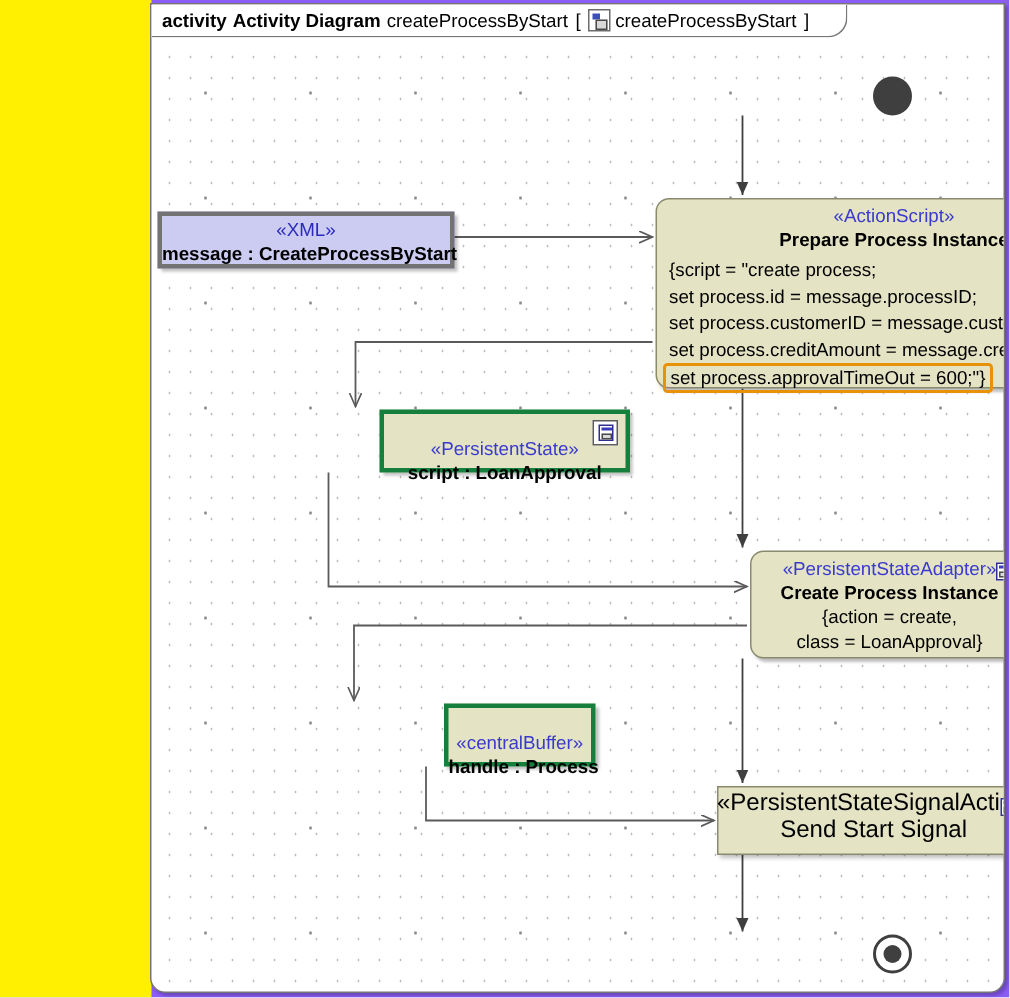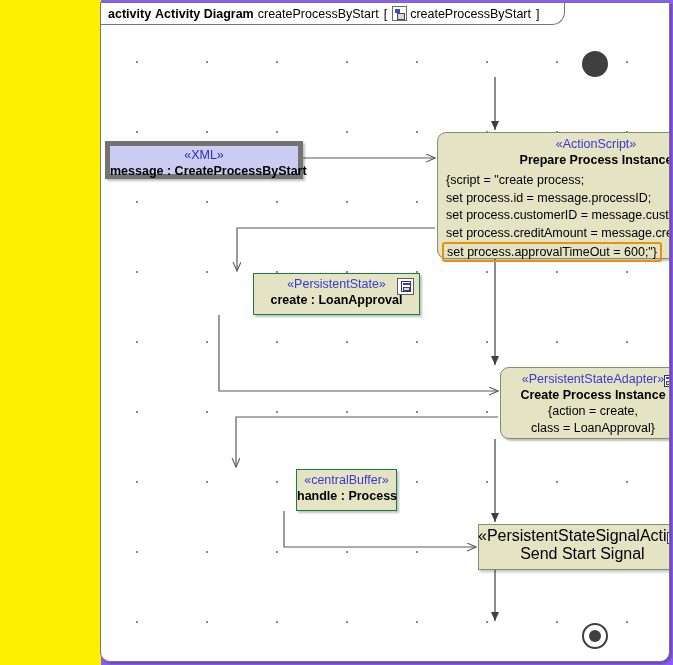--- a/index.html
+++ b/index.html
@@ -139,38 +139,38 @@
   }
   .node .nodename {
     font-weight: bold;
     font-size: 12.5px;
     line-height: 16px;
     white-space: nowrap;
   }
 
   
   .objnode {
-    border: 1px solid #15803d;
-    padding-top: 3px;
+    border: 3px solid #15803d;
+    padding-top: 16px;
   }
 
   
   .action {
     border-radius: 9px;
     border: 1px solid #8a8a6e;
   }
 
   
   #node-xml {
     left: 4px;
     top: 138px;
     width: 198px;
     height: 38px;
     background: #ccccf2;
-    border: 5px solid #737373;
+    border: 3px solid #737373;
     box-shadow: 2px 2px 2px rgba(0,0,0,0.25);
     padding-top: 2px;
   }
   #node-xml .stereo { color: #2b2bbb; }
 
   
   #node-prepare {
     left: 336px;
     top: 129px;
     width: 318px;
@@ -421,21 +421,21 @@
         <div class="script-line">set process.creditAmount = message.creditAmount;</div>
         <div><span class="script-line hl">set process.approvalTimeOut = 600;"}</span></div>
       </div>
     </div>
 
     <div class="node objnode" id="node-loanapproval">
       <div class="node-icon icon-db" id="icon-loan">
         <div class="sh"></div>
       </div>
       <div class="stereo">«PersistentState»</div>
-      <div class="nodename">create : LoanApproval</div>
+      <div class="nodename">script : LoanApproval</div>
     </div>
 
     <div class="node action" id="node-create">
       <div class="node-icon icon-db" id="icon-adapter">
         <div class="sh"></div>
       </div>
       <div class="stereo">«PersistentStateAdapter»</div>
       <div class="nodename">Create Process Instance</div>
       <div class="props">
         <div>{action = create,</div>

